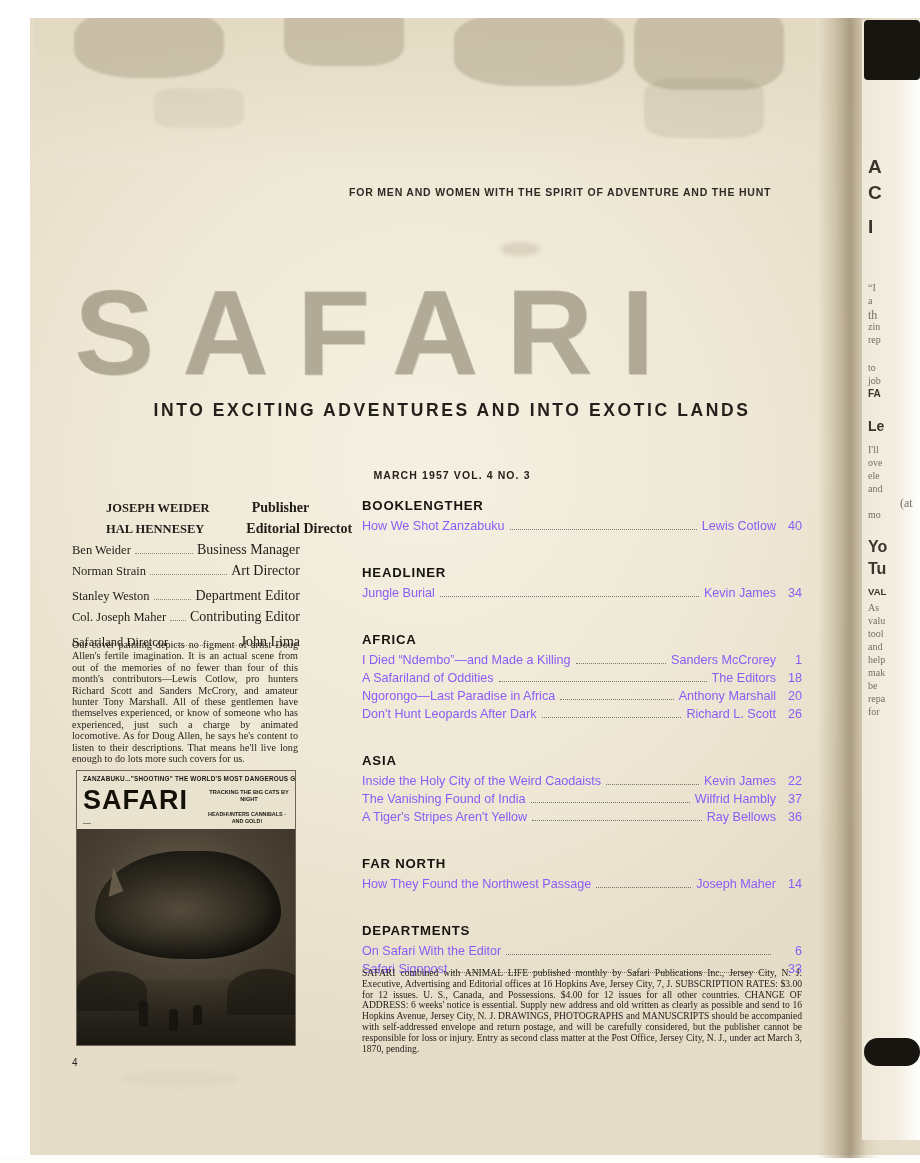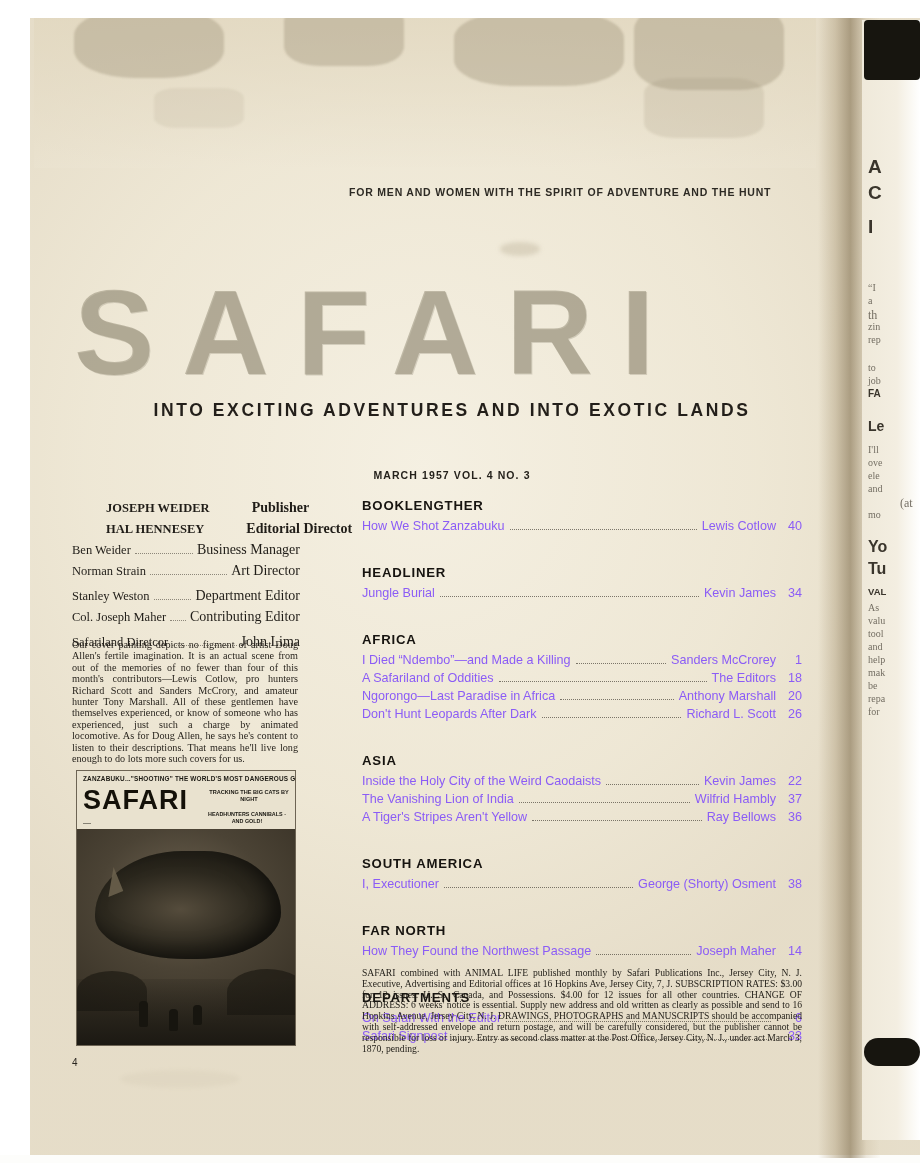--- a/index.html
+++ b/index.html
@@ -472,39 +472,30 @@
       </div>
       <div class="sec">
         <div class="sec-title">ASIA</div>
         <div class="entry">
           <span class="title">Inside the Holy City of the Weird Caodaists</span>
           <span class="leader"></span>
           <span class="author">Kevin James</span>
           <span class="pg">22</span>
         </div>
         <div class="entry">
-          <span class="title">The Vanishing Lion of India</span>
+          <span class="title">The Vanishing Found of India</span>
           <span class="leader"></span>
           <span class="author">Wilfrid Hambly</span>
           <span class="pg">37</span>
         </div>
         <div class="entry">
           <span class="title">A Tiger's Stripes Aren't Yellow</span>
           <span class="leader"></span>
           <span class="author">Ray Bellows</span>
           <span class="pg">36</span>
-        </div>
-      </div>
-      <div class="sec">
-        <div class="sec-title">SOUTH AMERICA</div>
-        <div class="entry">
-          <span class="title">I, Executioner</span>
-          <span class="leader"></span>
-          <span class="author">George (Shorty) Osment</span>
-          <span class="pg">38</span>
         </div>
       </div>
       <div class="sec">
         <div class="sec-title">FAR NORTH</div>
         <div class="entry">
           <span class="title">How They Found the Northwest Passage</span>
           <span class="leader"></span>
           <span class="author">Joseph Maher</span>
           <span class="pg">14</span>
         </div>

